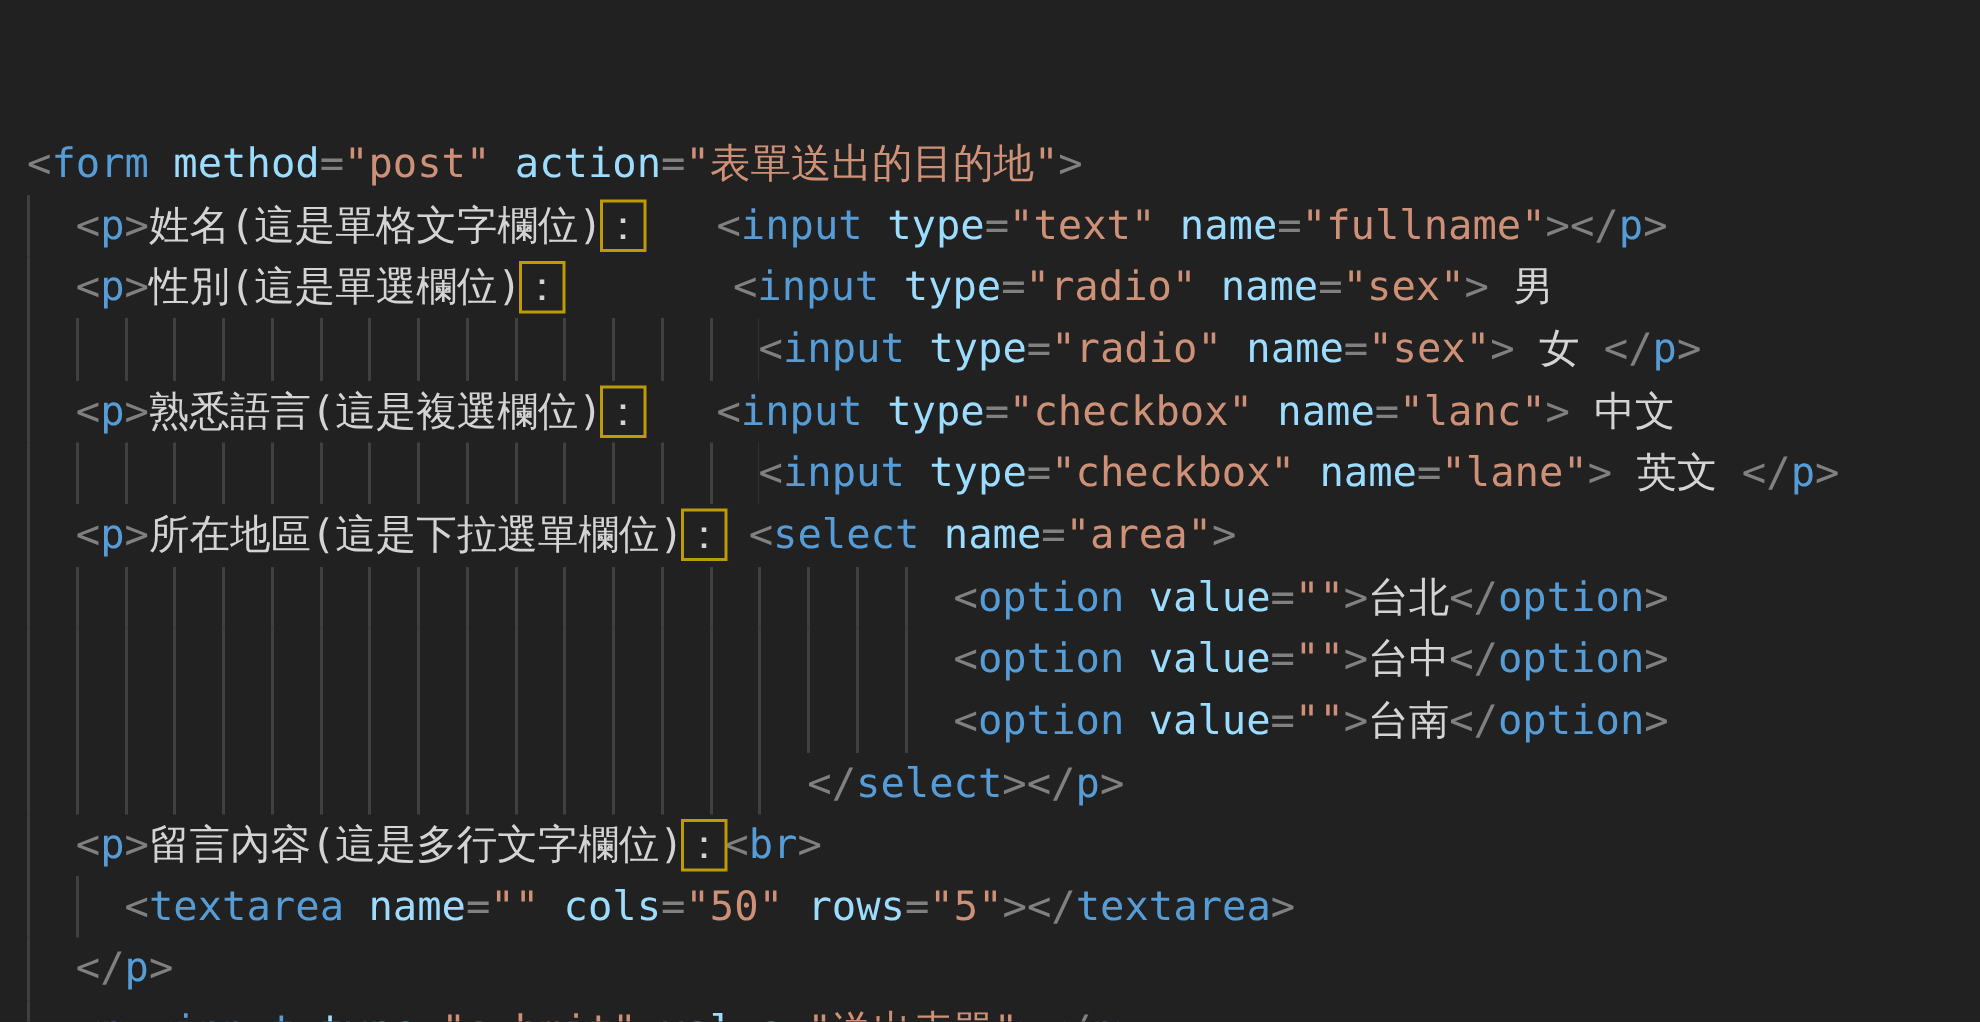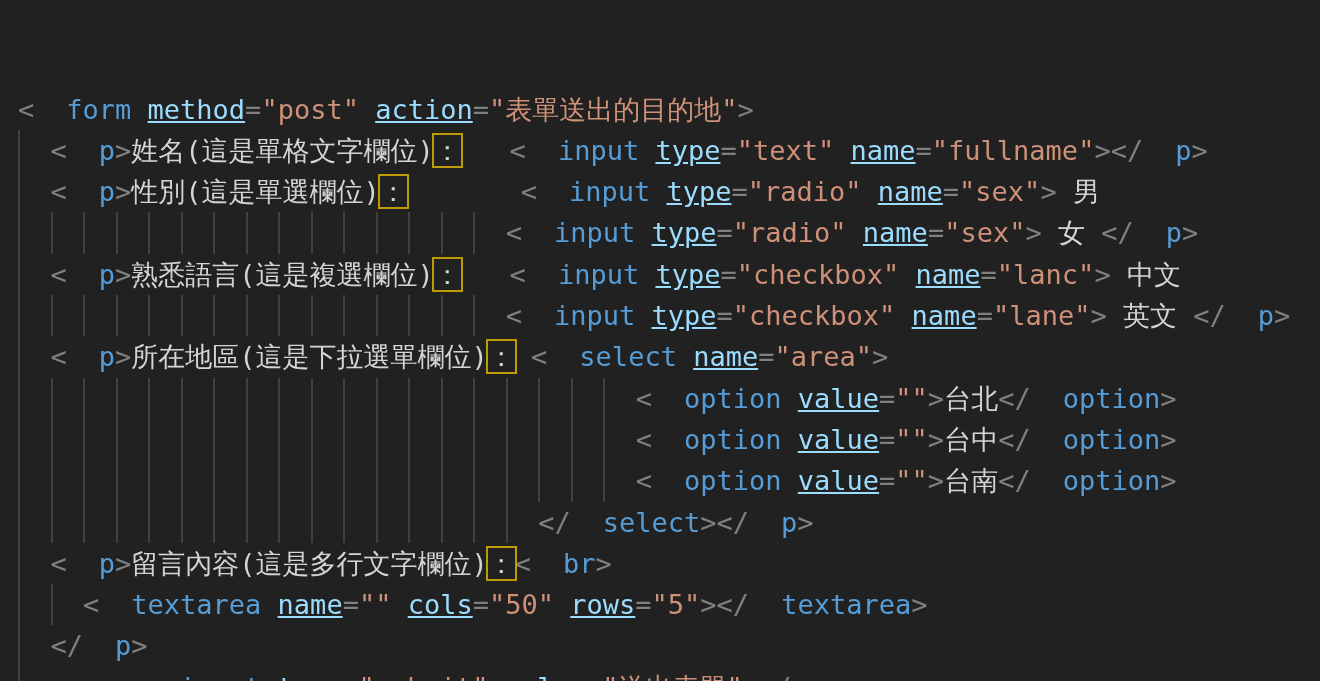--- a/index.html
+++ b/index.html
@@ -20,22 +20,22 @@
   }
   .line{
     height:41.3px;
     background-repeat:no-repeat;
   }
   .line.has-guides{
     background-image:repeating-linear-gradient(to right,
       var(--indent-guide) 0 2px, transparent 2px 2ch);
   }
   .tk-punc {color:var(--punctuation);}
-  .tk-tag  {color:var(--tag);margin-left:32px;}
-  .tk-attr {color:var(--attribute);text-decoration:underline;}
+  .tk-tag  {color:var(--tag);}
+  .tk-attr {color:var(--attribute);}
   .tk-str  {color:var(--string);}
   .tk-text {color:var(--text);}
   .tk-ws   {color:var(--text);}
   .tk-colon{
     color:var(--text);
     outline:2px solid var(--unicode-box-border);
     outline-offset:0px;
   }
 </style>
 </head>

